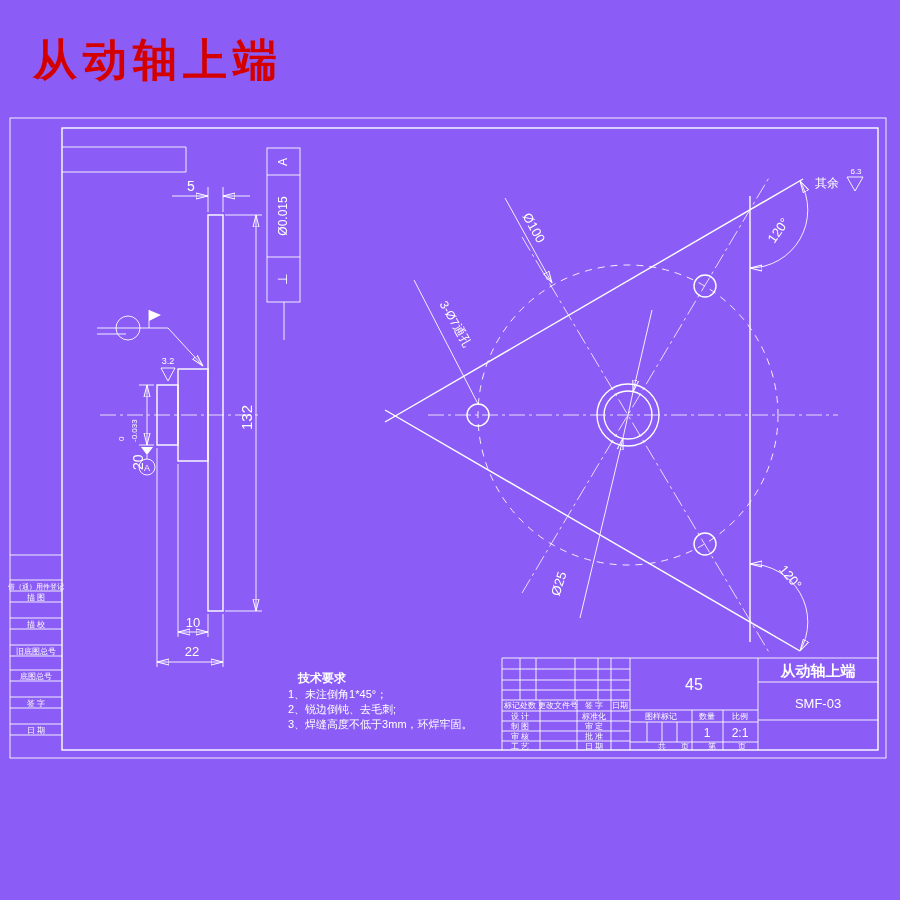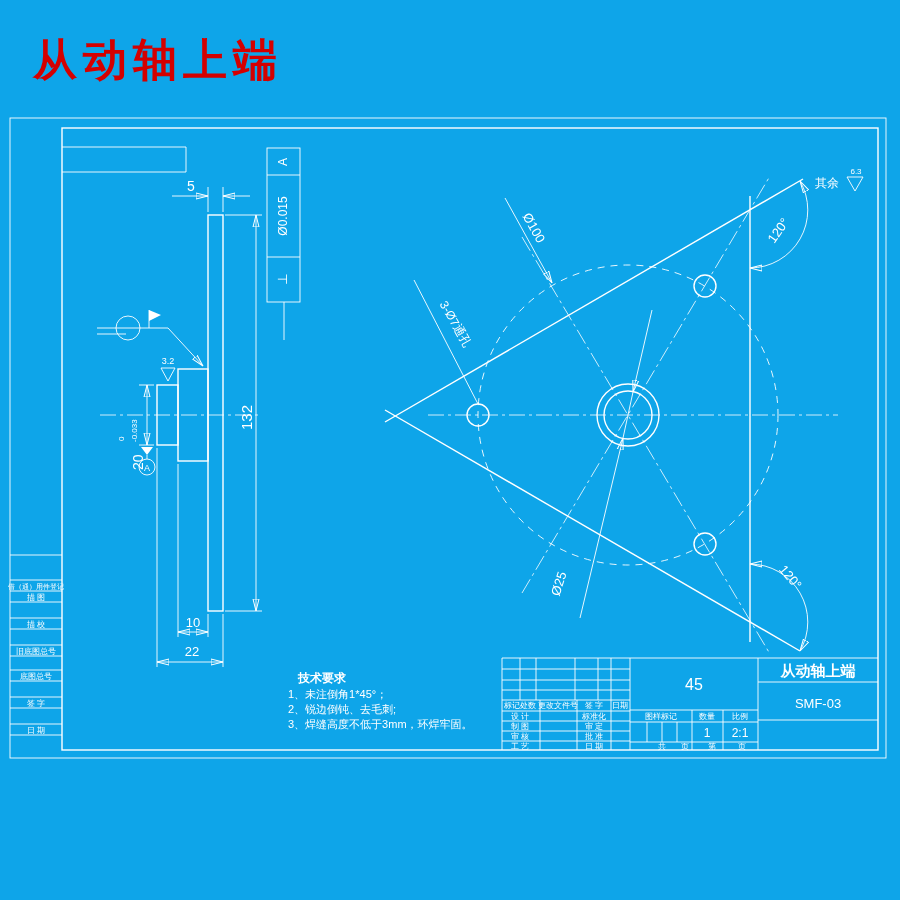--- a/index.html
+++ b/index.html
@@ -1,16 +1,16 @@
 <!DOCTYPE html>
 <html><head>
 <meta charset="utf-8">
 <style>
   html,body{margin:0;padding:0;background:#000;}
-  #stage{position:relative;width:900px;height:900px;background:#0ea5e9;overflow:hidden;}
+  #stage{position:relative;width:900px;height:900px;background:#8b5cf6;overflow:hidden;}
   svg text{font-family:"Liberation Sans","DejaVu Sans",sans-serif;fill:#fff;}
   .cad line,.cad path,.cad rect,.cad circle,.cad polyline{stroke:#fff;fill:none;}
   .thick{stroke-width:1.4;}
   .thin{stroke-width:0.9;}
   .cl{stroke-width:0.8;stroke-dasharray:16 4 3 4;}
   .dash{stroke-width:0.9;stroke-dasharray:7 6;}
   .fillw{fill:#fff;stroke:none;}
   .t8{font-size:8px;} .t7{font-size:7px;} .t9{font-size:9px;}
   .t11{font-size:11px;} .t12{font-size:12px;} .t13{font-size:13px;}
   .t14{font-size:14px;} .t15{font-size:15px;} .t16{font-size:16px;}

